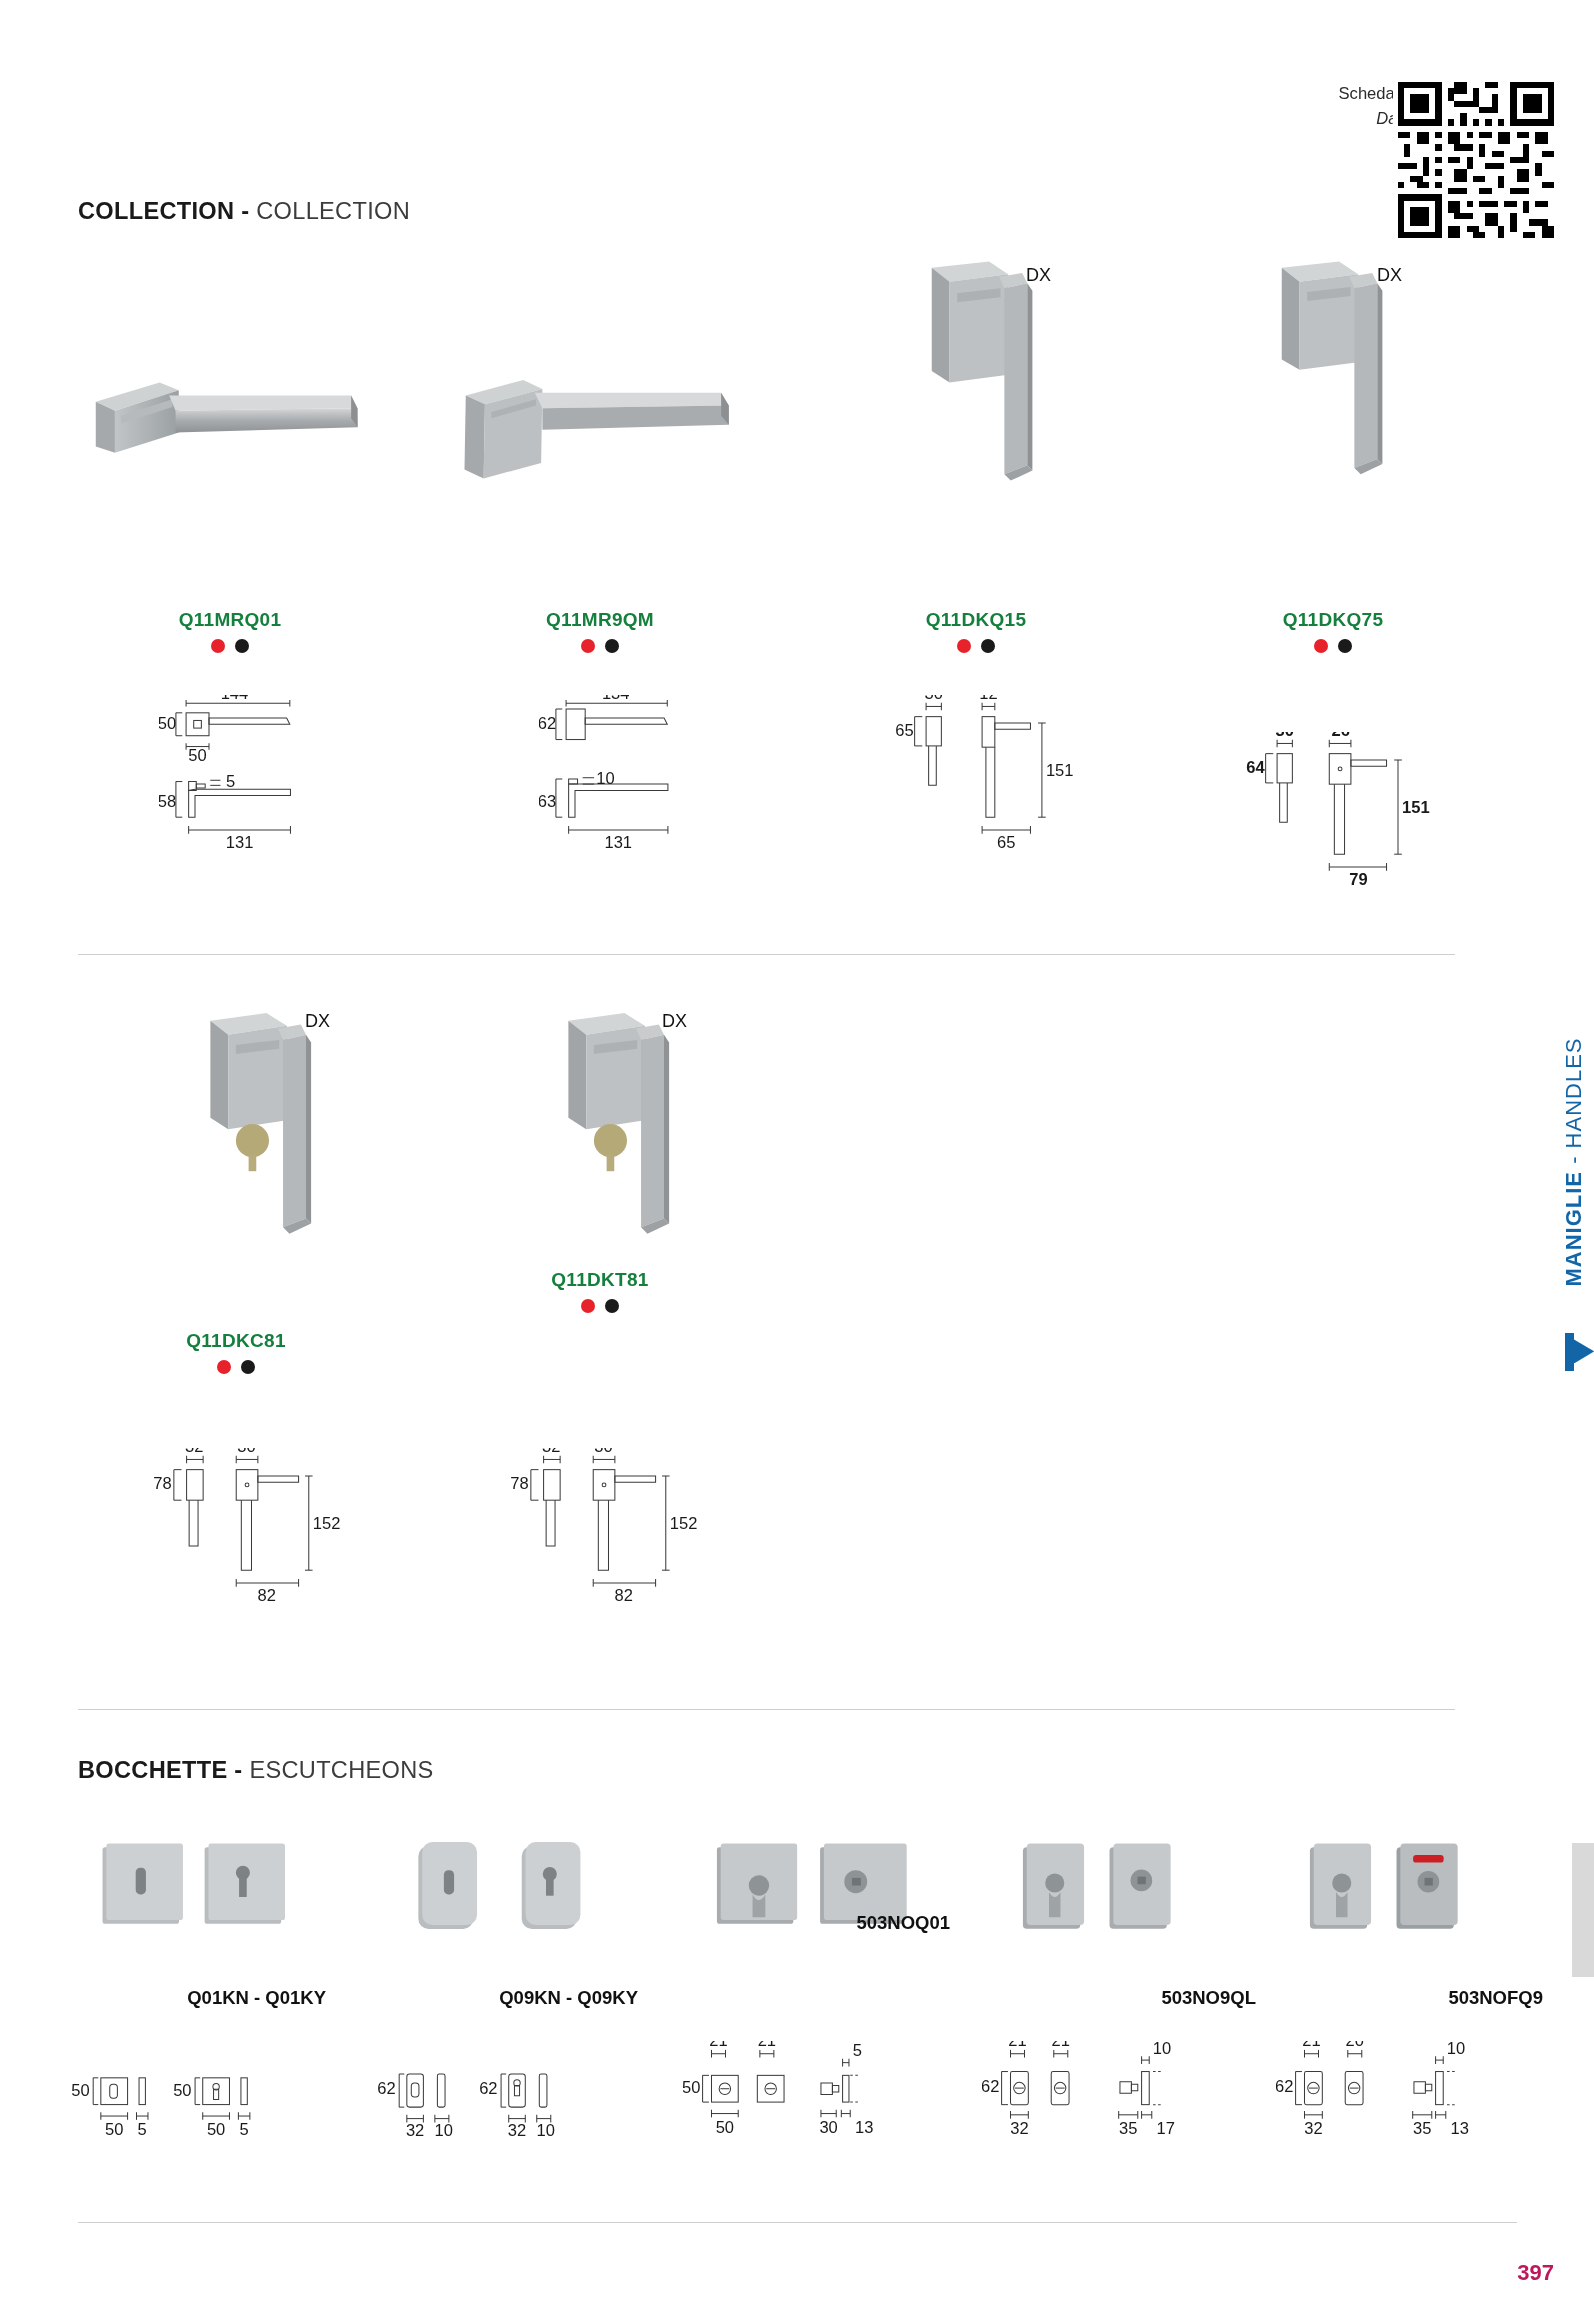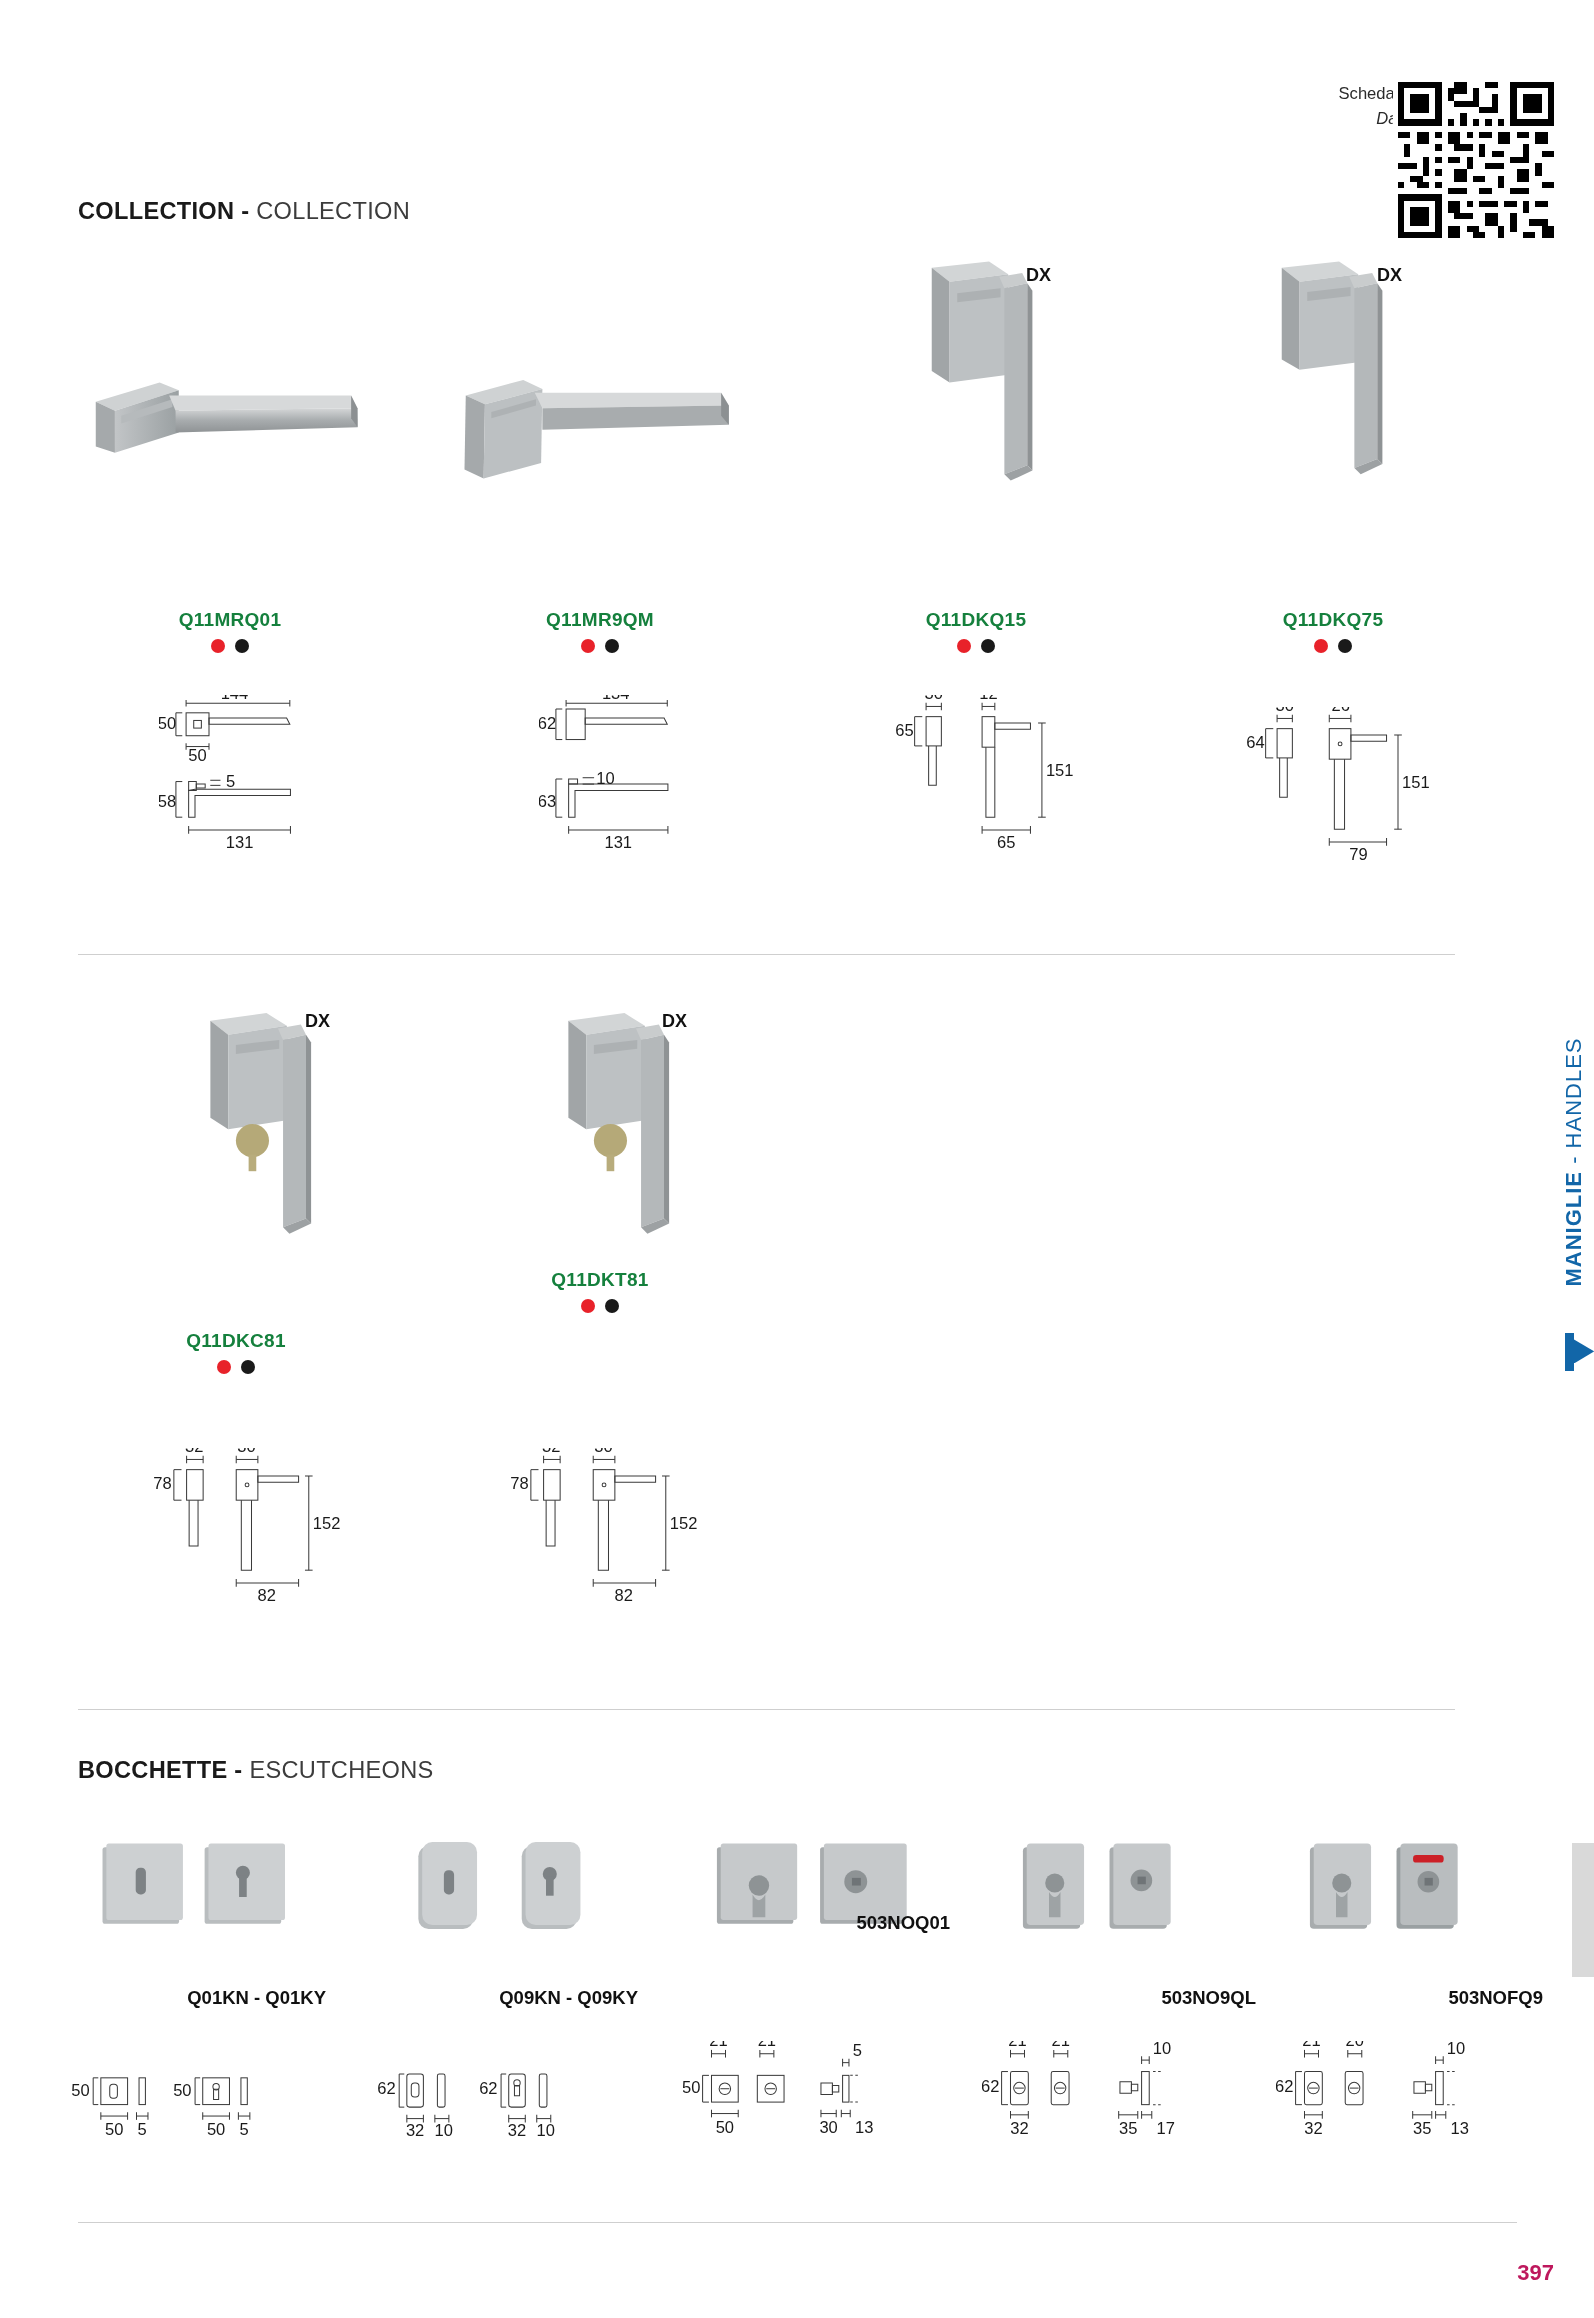--- a/index.html
+++ b/index.html
@@ -65,21 +65,21 @@
 
   
   .prod { position:absolute; text-align:center; }
   .prod .code {
     font-size:19px; font-weight:bold; letter-spacing:0.3px; color:#15803d;
   }
   .dots { margin-top:7.7px; display:flex; justify-content:center; gap:10.2px; }
   .dot { width:14px; height:14px; border-radius:50%; }
   .dot.red { background:#e8222a; }
   .dot.black { background:#1a1a1a; }
-  .dx-label { position:absolute; font-size:18px; font-weight:bold; color:#111; }
+  .dx-label { position:absolute; font-size:18px; font-weight:normal; color:#111; }
 
   
   .dims { position:absolute; }
   .dims svg { display:block; }
   .dimtext { font-family:"Liberation Sans", sans-serif; font-size:26px; fill:#1a1a1a; }
 
   
   .esc-label { position:absolute; font-size:18.5px; font-weight:bold; text-align:right; color:#111; }
 
   
@@ -388,21 +388,21 @@
         <line x1="140" y1="212" x2="216" y2="212"></line>
       </g>
       <text class="dimtext" x="64" y="6" text-anchor="middle">30</text>
       <text class="dimtext" x="150" y="6" text-anchor="middle">12</text>
       <text class="dimtext" x="18" y="64" text-anchor="middle">65</text>
       <text class="dimtext" x="262" y="128" text-anchor="middle">151</text>
       <text class="dimtext" x="178" y="240" text-anchor="middle">65</text>
     </svg>
   </div>
 
-  <div class="dims" style="left:1244px; top:707px;">
+  <div class="dims" style="left:1244px; top:732px;font-weight:bold;">
     <svg width="210" height="210" viewBox="0 0 330 330">
       <g stroke="#3a3a3a" stroke-width="1.6" fill="none">
         <rect x="52" y="34" width="24" height="46"></rect>
         <path d="M56 80 v62 h12 v-62"></path>
         <line x1="34" y1="34" x2="46" y2="34"></line>
         <line x1="34" y1="80" x2="46" y2="80"></line>
         <line x1="34" y1="34" x2="34" y2="80"></line>
         <line x1="52" y1="12" x2="52" y2="24"></line>
         <line x1="76" y1="12" x2="76" y2="24"></line>
         <line x1="52" y1="18" x2="76" y2="18"></line>

